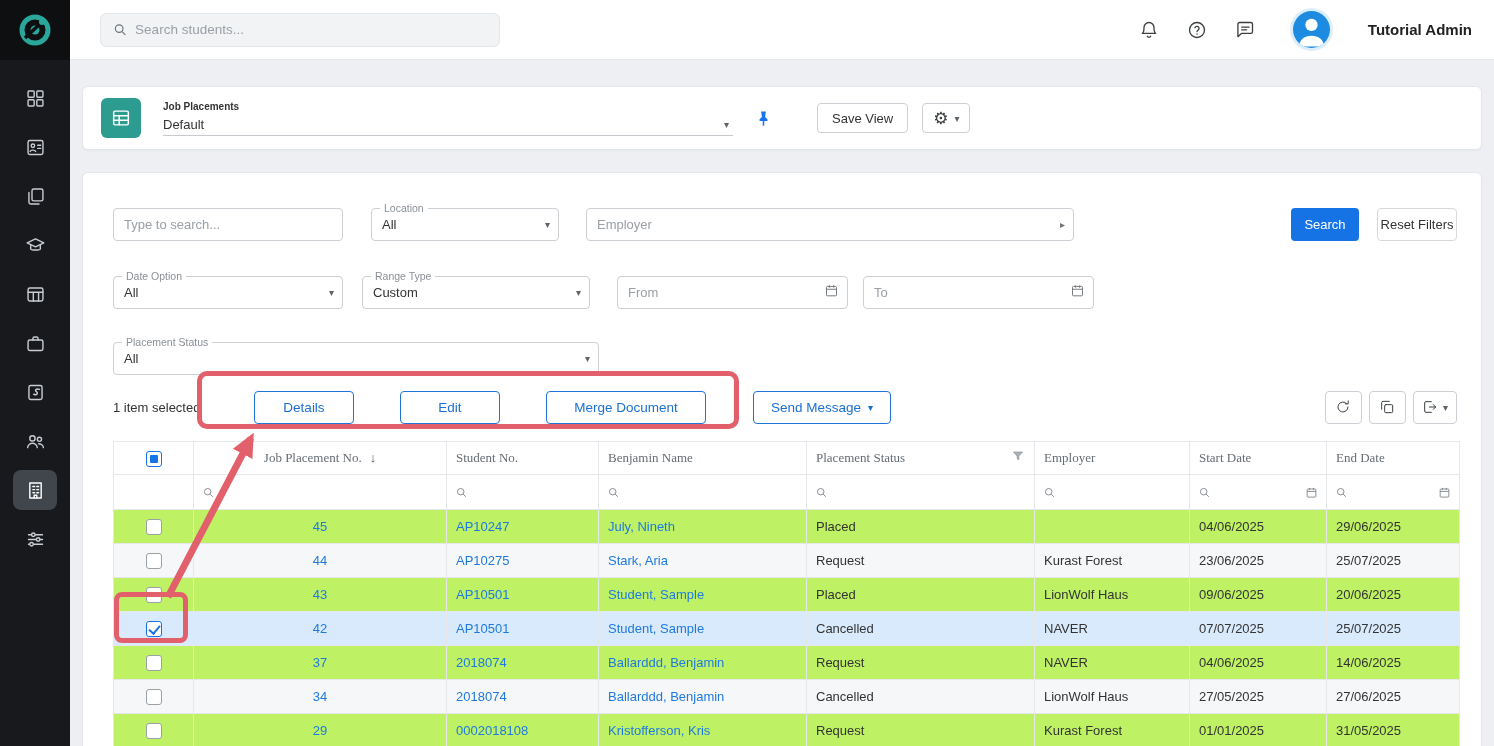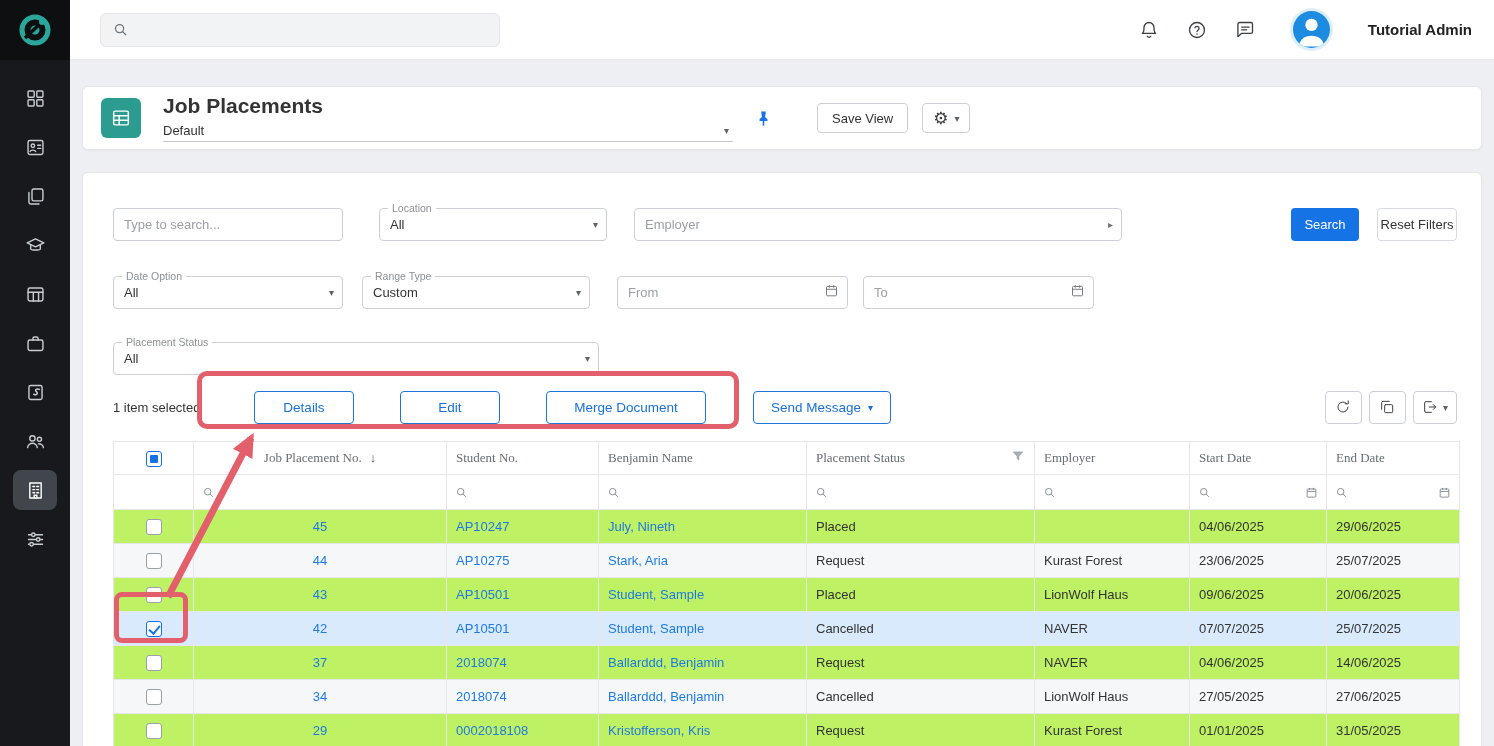--- a/index.html
+++ b/index.html
@@ -27,21 +27,21 @@
   .avatar { width:37px; height:37px; border-radius:50%; background:#1d8be0; display:flex; align-items:flex-end; justify-content:center; overflow:hidden; box-shadow:0 0 0 3px #ddeefb; margin-left:12px; }
   .user-name { font-size:15px; font-weight:bold; color:#222; margin-left:14px; }
 
   
   .content { position:absolute; left:70px; top:60px; width:1424px; height:686px; overflow:hidden; padding:26px 12px 0 12px; }
   .card { background:#fff; border:1px solid #e3e6ea; border-radius:6px; box-shadow:0 1px 2px rgba(0,0,0,.04); }
   .header-card { height:64px; display:flex; align-items:center; padding:0 18px; margin-bottom:22px; }
   .list-icon { width:40px; height:40px; border-radius:6px; background:#2b9c8f; display:flex; align-items:center; justify-content:center; }
   .list-icon svg { width:22px; height:22px; stroke:#fff; fill:none; stroke-width:1.6; }
   .title-block { margin-left:22px; display:flex; flex-direction:column; justify-content:center; gap:4px; }
-  .page-title { font-size:21px; font-weight:bold; color:#333; }
+  .page-title { font-size:10px; font-weight:bold; color:#333; }
   .view-select { width:570px; display:flex; align-items:center; justify-content:space-between; border-bottom:1px solid #c6cacf; padding:1px 4px 3px 0; cursor:pointer; }
   .view-select .val { font-size:13px; color:#333; }
   .caret-glyph { font-size:10px; color:#5f6368; }
   .pin-btn { margin-left:16px; width:28px; height:28px; display:flex; align-items:center; justify-content:center; cursor:pointer; }
   .save-view-btn { margin-left:40px; height:30px; padding:0 14px; background:#fff; border:1px solid #ccd0d5; border-radius:4px; font-size:13px; color:#333; cursor:pointer; display:flex; align-items:center; }
   .gear-btn { margin-left:14px; height:30px; padding:0 10px; background:#fff; border:1px solid #ccd0d5; border-radius:4px; display:flex; align-items:center; gap:6px; cursor:pointer; }
   .gear-glyph { font-size:17px; color:#3c4043; line-height:1; }
 
   .main-card { height:600px; padding:0 24px 0 30px; position:relative; }
 
@@ -194,20 +194,21 @@
       </div>
     </nav>
   </aside>
 
   <header class="topbar">
     <div class="global-search">
       <svg width="15" height="15" viewBox="0 0 24 24">
           <circle cx="10.5" cy="10.5" r="6.5" stroke="#6e7378" stroke-width="2" fill="none"></circle>
           <line x1="15.5" y1="15.5" x2="21" y2="21" stroke="#6e7378" stroke-width="2"></line>
         </svg>
+      <input type="text" placeholder="Search students..." style="">
     </div>
     <div class="topbar-right">
       <div class="tb-icon">
         <svg viewBox="0 0 24 24">
             <path d="M18 9a6 6 0 0 0-12 0c0 6-2 7-2 7h16s-2-1-2-7"></path>
             <path d="M10 19.5a2.2 2.2 0 0 0 4 0"></path>
           </svg>
       </div>
       <div class="tb-icon">
         <svg viewBox="0 0 24 24">
@@ -260,21 +261,21 @@
         <span class="caret-glyph">▾</span>
       </div>
     </section>
 
     <section class="card main-card">
 
       <div class="frow frow1">
         <div class="tinput" style="width:230px">
           <input type="text" placeholder="Type to search..." style="">
         </div>
-        <div class="mselect" style="width:228px; margin-left:36px">
+        <div class="mselect" style="width:188px; margin-left:28px">
           <span class="mlabel">Location</span>
           <span class="mvalue">All</span>
           <span class="caret-glyph">▾</span>
         </div>
         <div class="tinput cinput" style="width:488px; margin-left:27px">
           <input type="text" placeholder="Employer" style="">
           <span class="icon-right expander">▸</span>
         </div>
         <button class="btn-search">Search</button>
         <button class="btn-reset">Reset Filters</button>

